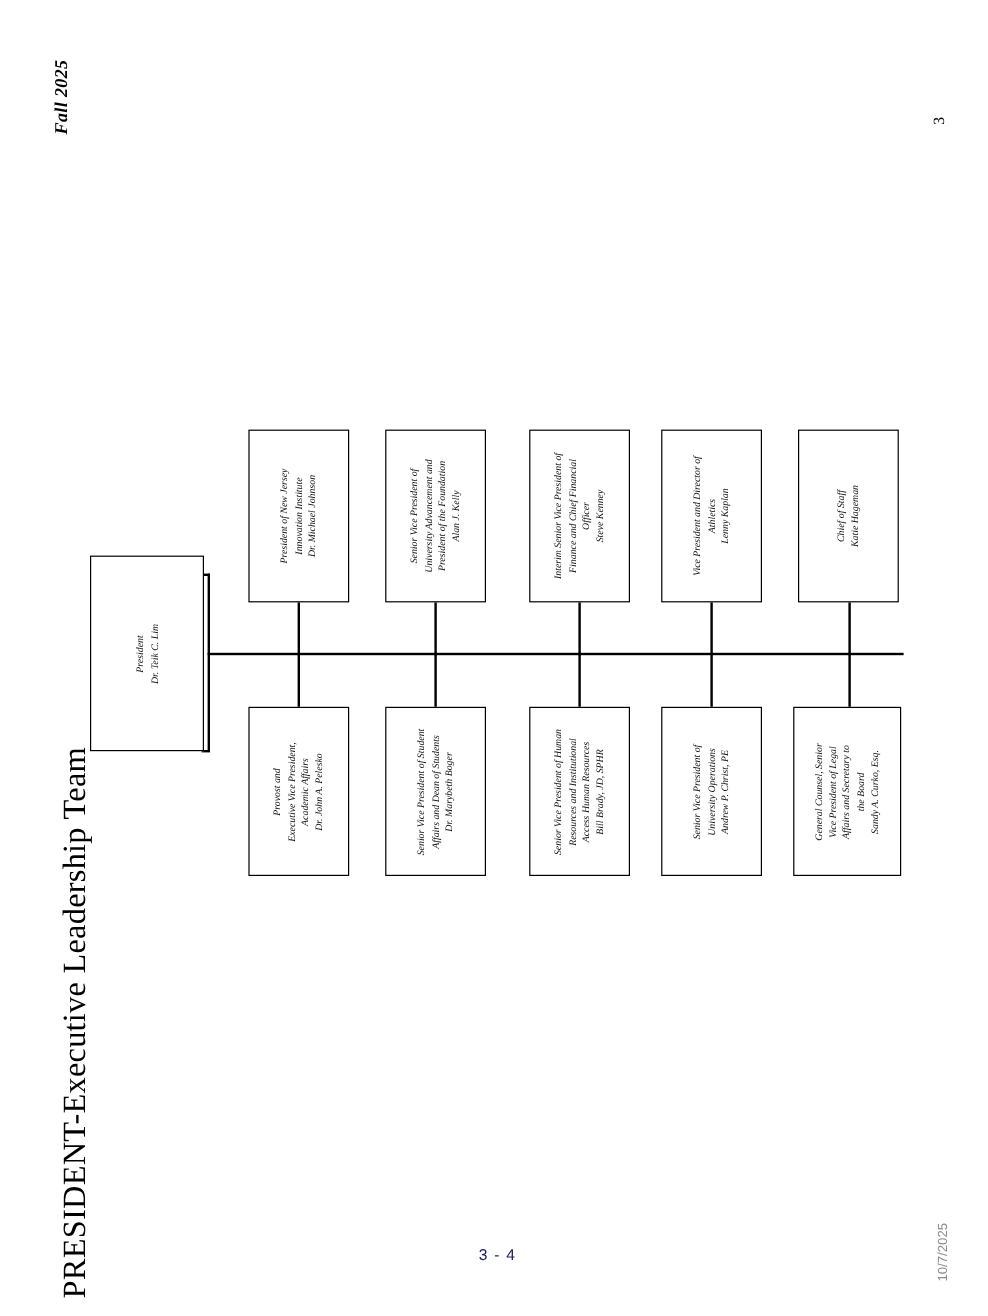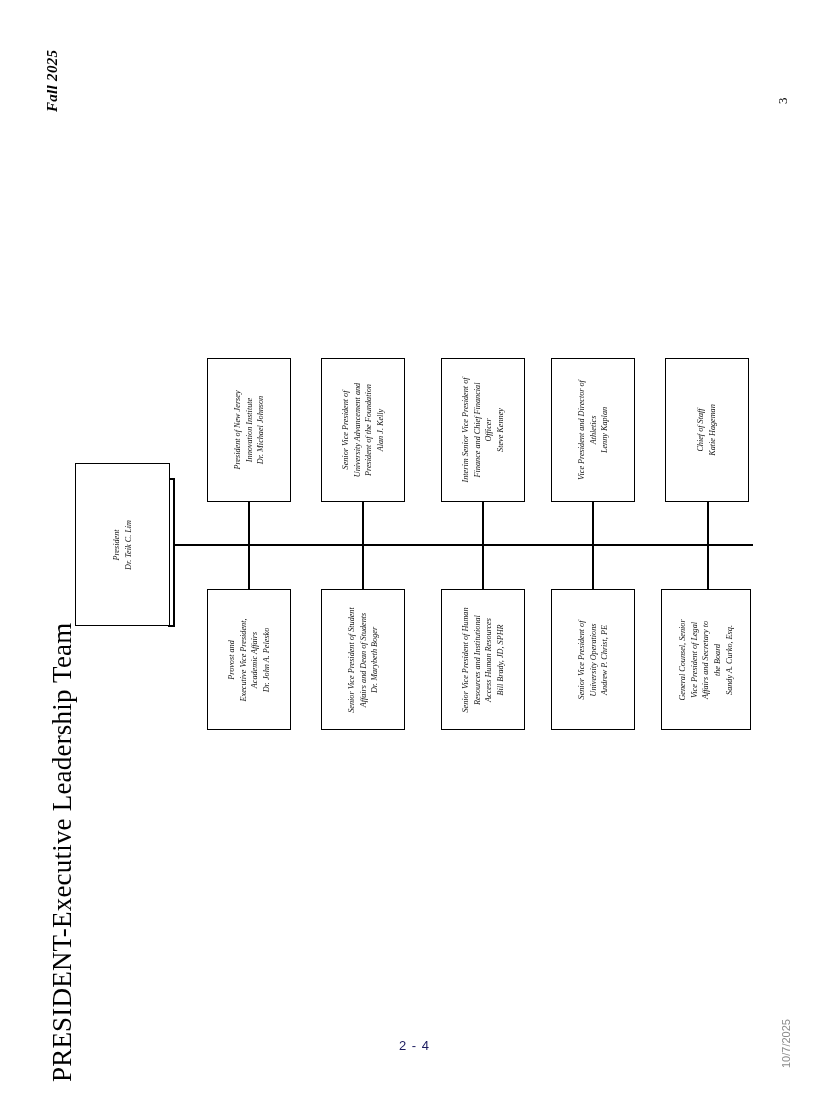--- a/index.html
+++ b/index.html
@@ -128,21 +128,21 @@
 <div id="page">
 
   <div class="rot" id="term-label">Fall 2025</div>
 
   <div class="rot" id="doc-title">PRESIDENT-Executive Leadership Team</div>
 
   <div class="rot" id="page-number">3</div>
 
   <div class="rot" id="print-date">10/7/2025</div>
 
-  <div id="section-marker">2 - 4</div>
+  <div id="section-marker">3 - 4</div>
 
   <div id="chart">
 
     <div class="hline" style="left:173px; top:544px; width:580px;"></div>
 
     <div class="vline" style="left:173px; top:478px; height:148px;"></div>
 
     <div class="hline" style="left:168px; top:478px; width:7px;"></div>
 
     <div class="hline" style="left:168px; top:625px; width:7px;"></div>

